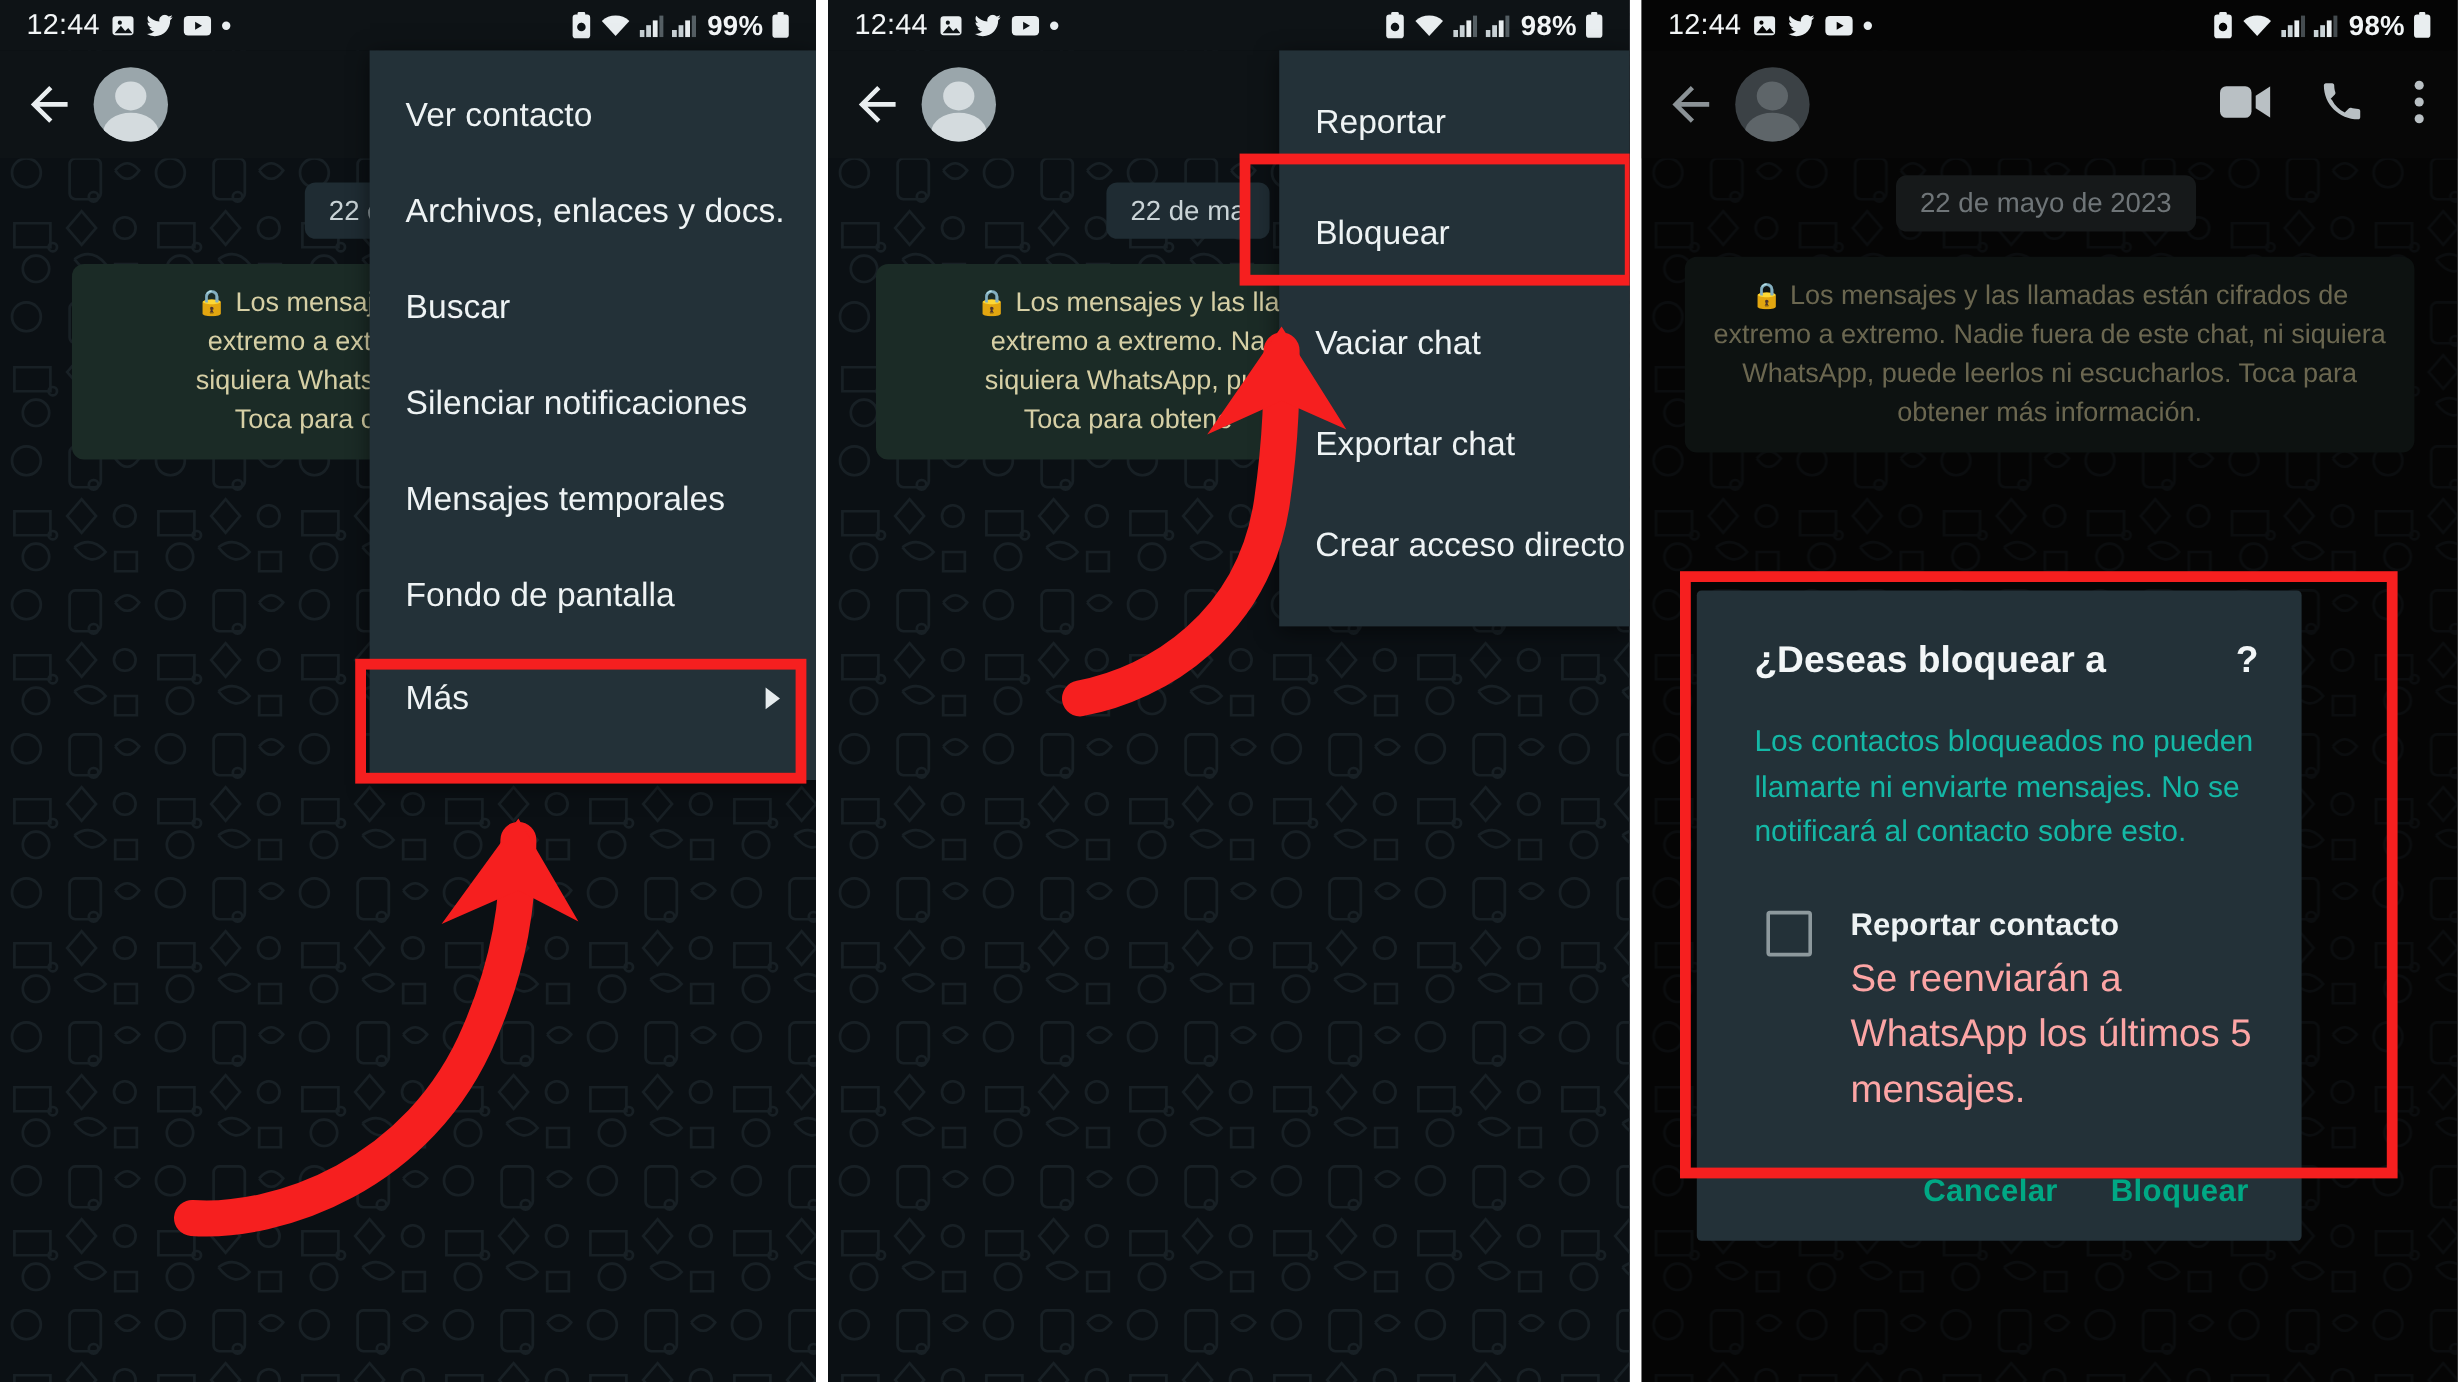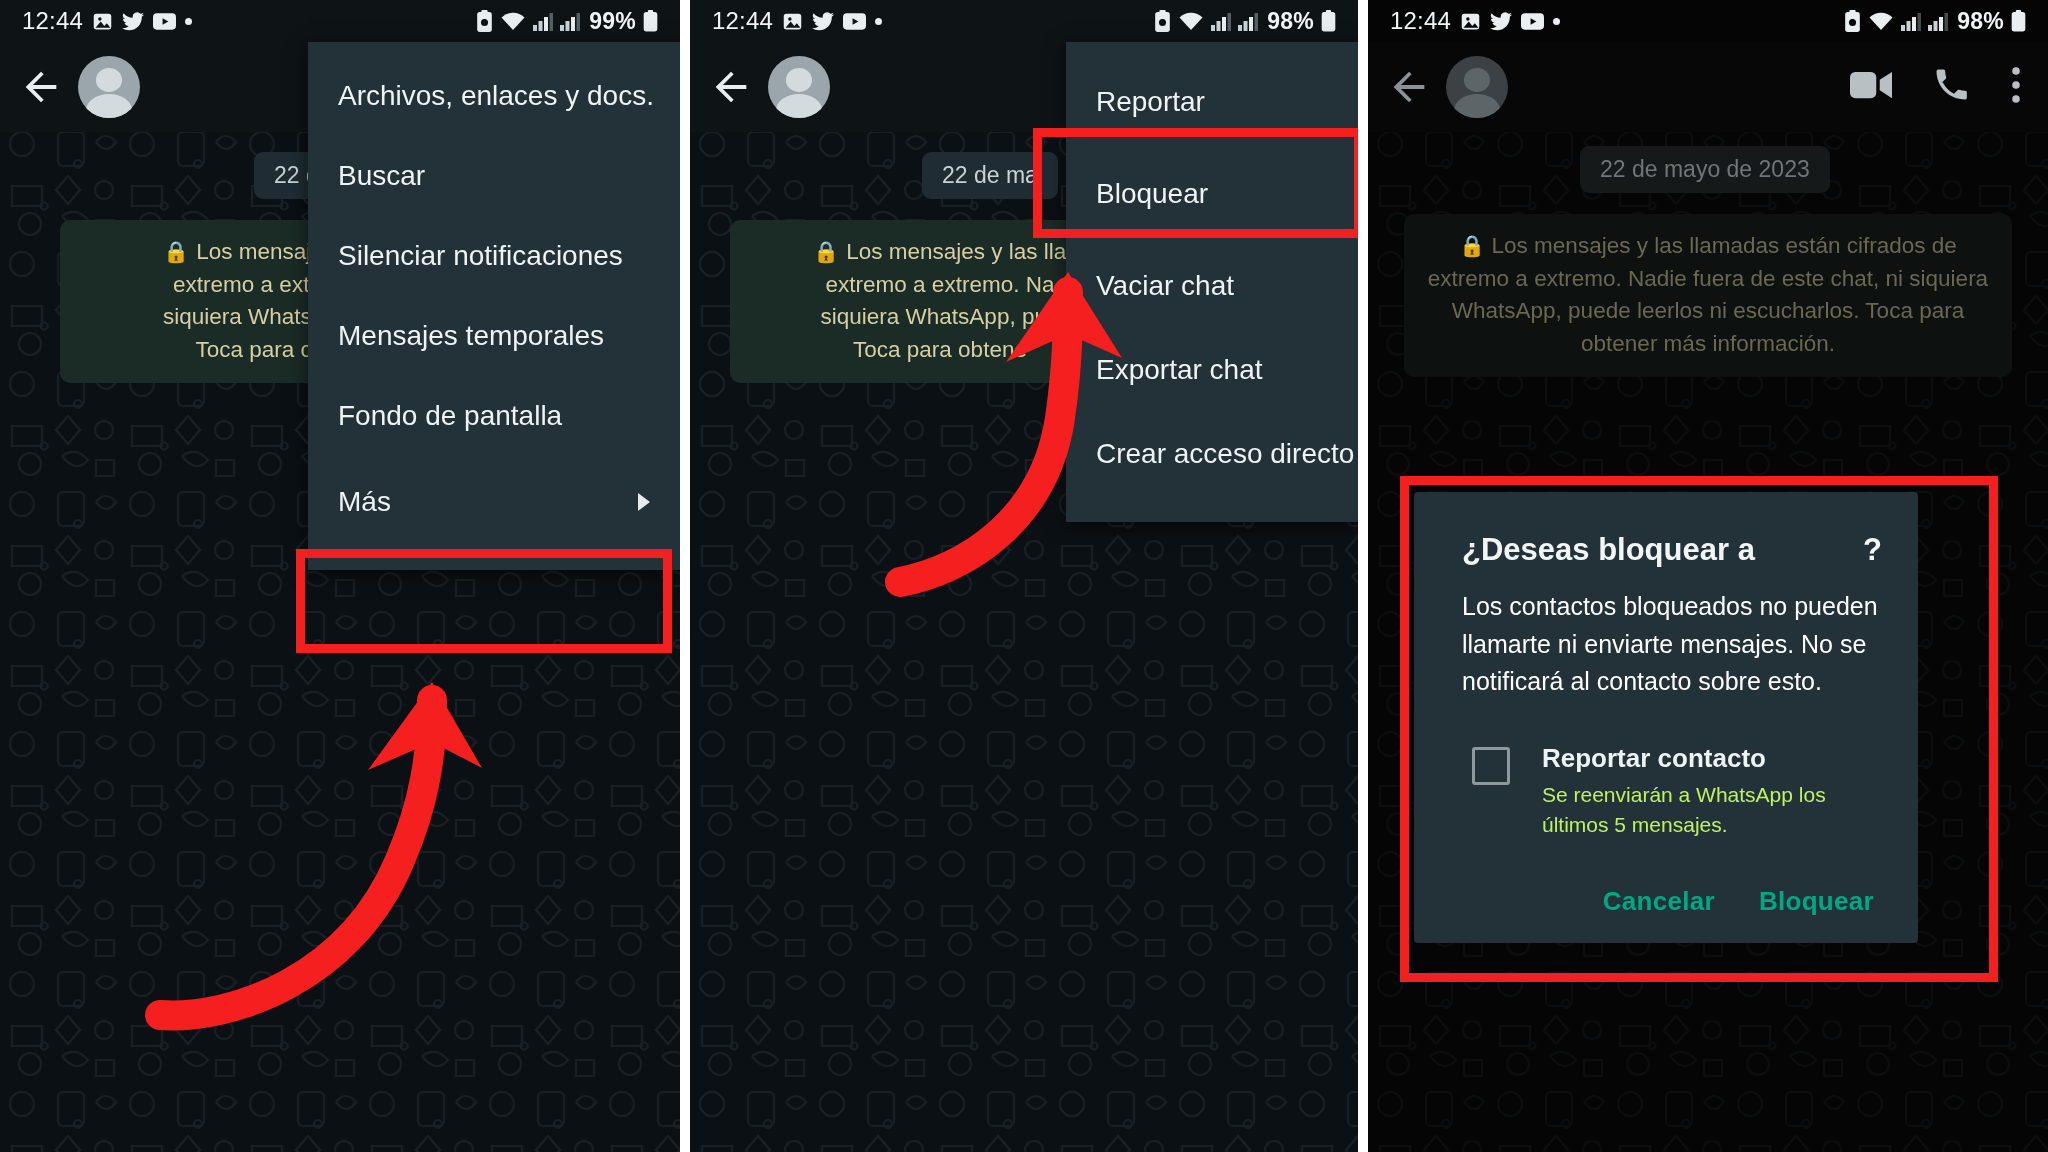--- a/index.html
+++ b/index.html
@@ -97,25 +97,25 @@
 
   
   .arrow-svg { position:absolute; z-index:55; pointer-events:none; }
 
   
   .dialog {
     position:absolute; z-index:58; background:#233138; border-radius:4px;
     padding:40px 36px 26px 36px;
   }
   .dlg-title { color:#f2f6f7; font-size:31px; font-weight:700; display:flex; justify-content:space-between; }
-  .dlg-body { color:#ffffff; font-size:25px; line-height:1.5; margin-top:20px; }
+  .dlg-body { color:#14b8a6; font-size:25px; line-height:1.5; margin-top:32px; }
   .dlg-check-row { display:flex; align-items:flex-start; gap:32px; margin-top:42px; padding-left:10px;}
   .checkbox { width:38px; height:38px; border:3px solid #8d999d; border-radius:3px; flex:0 0 auto; margin-top:4px;}
   .dlg-check-title { color:#eef3f4; font-size:26px; font-weight:700; }
-  .dlg-check-sub { color:#bef264; font-size:21px; line-height:1.45; margin-top:6px; }
+  .dlg-check-sub { color:#fca5a5; font-size:32px; line-height:1.45; margin-top:6px; }
   .dlg-actions { display:flex; justify-content:flex-end; gap:44px; margin-top:46px; padding-right:8px; }
   .dlg-btn { color:#00a884; font-size:26px; font-weight:600; letter-spacing:.3px;text-align:right; }
 </style>
 </head>
 <body>
 
 <div class="stage">
 
   <div class="panel panel-1">
 
@@ -225,20 +225,23 @@
         <span class="lockglyph">🔒</span>
         <span style="white-space:pre-line;">Los mensajes y la
 extremo a extremo.
 siquiera WhatsApp, p
 Toca para obte</span>
       </div>
     </div>
 
     <div class="menu menu-1">
       <div class="menu-item">
+        <span>Ver contacto</span>
+      </div>
+      <div class="menu-item">
         <span>Archivos, enlaces y docs.</span>
       </div>
       <div class="menu-item">
         <span>Buscar</span>
       </div>
       <div class="menu-item">
         <span>Silenciar notificaciones</span>
       </div>
       <div class="menu-item">
         <span>Mensajes temporales</span>

